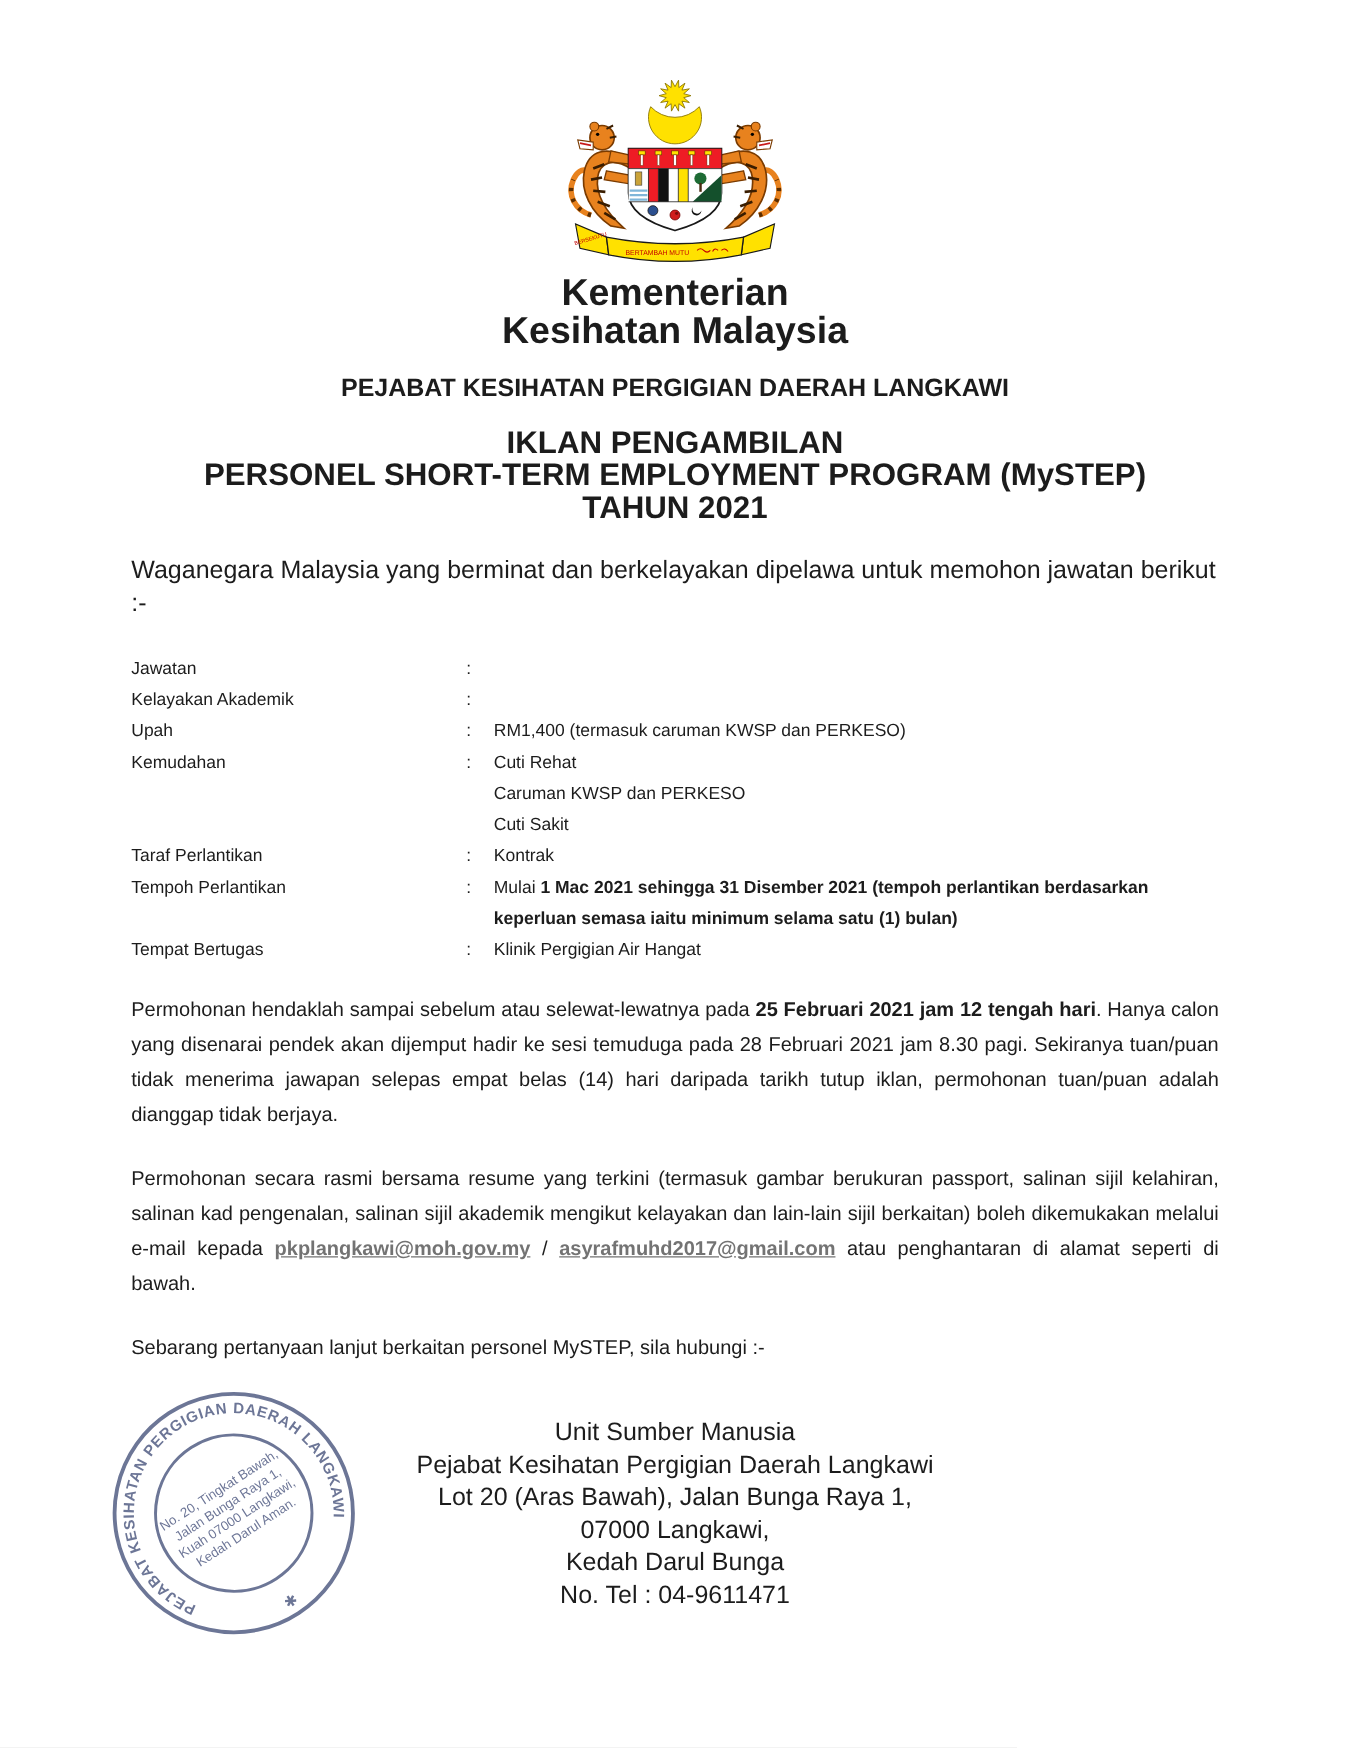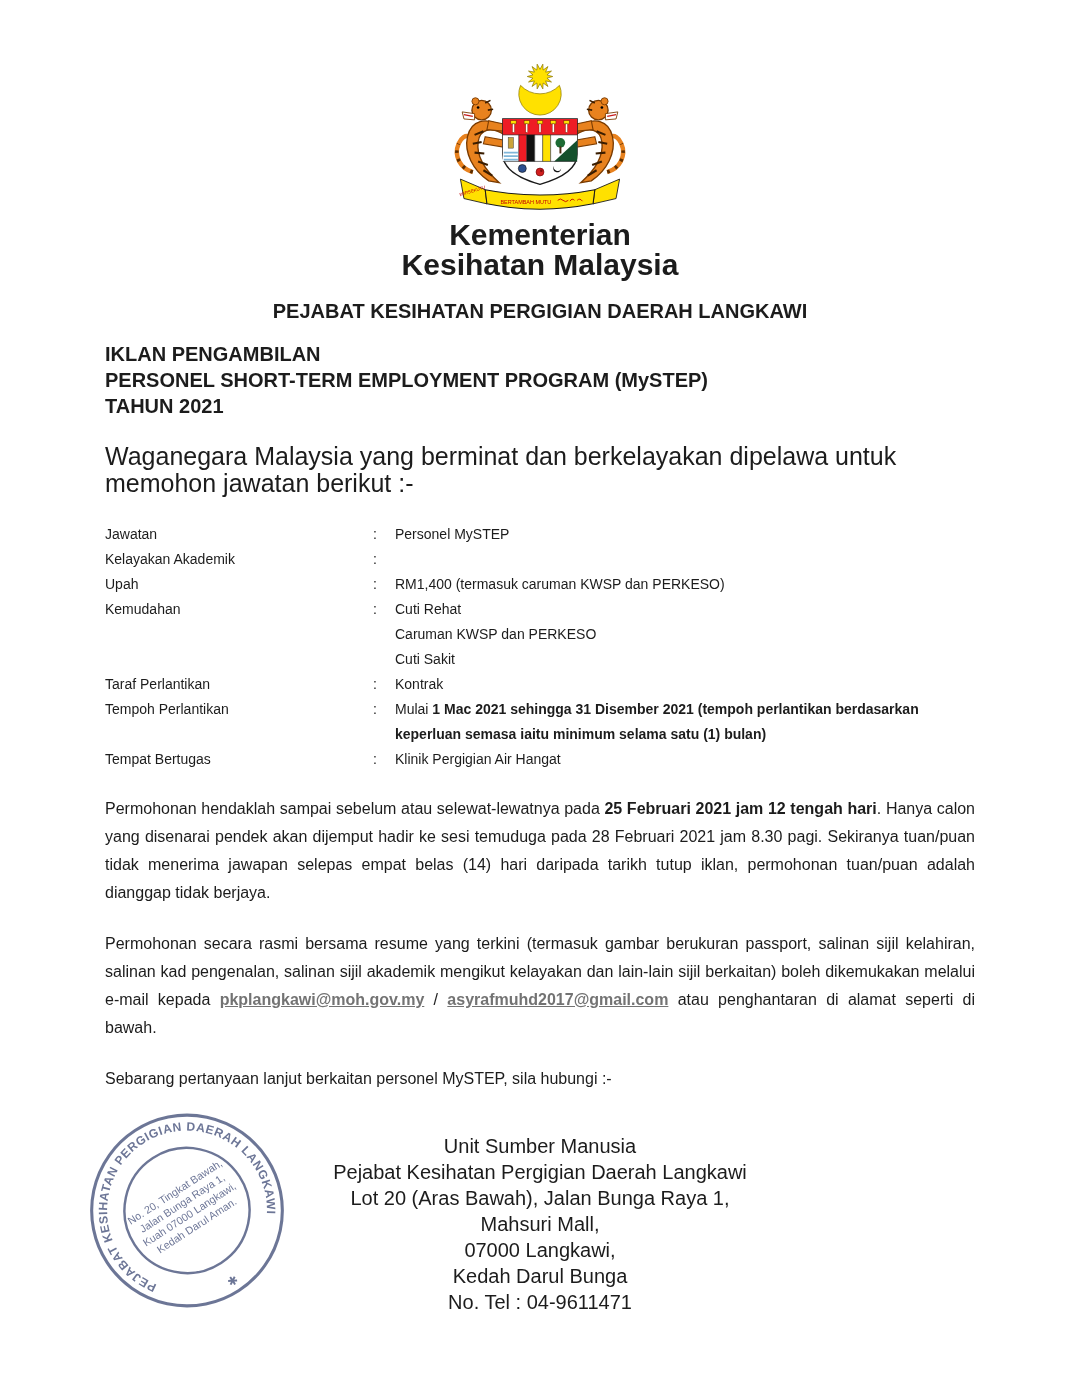--- a/index.html
+++ b/index.html
@@ -2,22 +2,22 @@
 <html><head>
 <meta charset="utf-8">
 <style>
   html,body{margin:0;padding:0;background:#e9e9e9;}
   .page{position:relative;width:1080px;height:1398px;margin:0 auto;background:#ffffff;
         font-family:"Liberation Sans",sans-serif;color:#1c1c1c;overflow:hidden;}
   .content{padding:0 105px;}
   .crest{display:block;margin:50px auto 0;}
   .ministry{text-align:center;font-weight:bold;font-size:30px;line-height:30px;margin-top:2px;}
   .office{text-align:center;font-weight:bold;font-size:20px;margin-top:20px;}
-  .adtitle{font-weight:bold;font-size:20px;line-height:26px;margin-top:18px;}
-  .intro{font-size:25px;line-height:27px;margin:24px 0 12px;}
+  .adtitle{text-align:center;font-weight:bold;font-size:25px;line-height:26px;margin-top:18px;}
+  .intro{font-size:20px;line-height:27px;margin:24px 0 12px;}
   .details{margin-top:25px;font-size:14px;line-height:25px;}
   .detail-row{display:grid;grid-template-columns:268px 22px 1fr;}
   .detail-colon{text-align:left;}
   .para{font-size:16px;line-height:28px;text-align:justify;margin:23px 0 0;}
   .para.no-justify{text-align:left;}
   .b{font-weight:bold;}
   .link{color:#737373;text-decoration:underline;cursor:pointer;font-weight:bold;}
   .contact{margin-top:40px;text-align:center;font-size:20px;line-height:26px;}
   .stamp{position:absolute;left:82px;top:1108px;width:210px;height:205px;opacity:.82;}
   .stamp text{font-family:"Liberation Sans",sans-serif;}
@@ -120,23 +120,20 @@
       <div>PERSONEL SHORT-TERM EMPLOYMENT PROGRAM (MySTEP)</div>
       <div>TAHUN 2021</div>
     </div>
 
     <p class="intro">Waganegara Malaysia yang berminat dan berkelayakan dipelawa untuk memohon jawatan berikut :-</p>
 
     <div class="details" id="details">
         <div class="detail-row">
           <div class="detail-label">Jawatan</div>
           <div class="detail-colon">:</div>
-          <div class="detail-value">
-            <div class="value-line"><span>Personel MySTEP</span></div>
-          </div>
         </div>
         <div class="detail-row">
           <div class="detail-label">Kelayakan Akademik</div>
           <div class="detail-colon">:</div>
         </div>
         <div class="detail-row">
           <div class="detail-label">Upah</div>
           <div class="detail-colon">:</div>
           <div class="detail-value">
             <div class="value-line"><span>RM1,400 (termasuk caruman KWSP dan PERKESO)</span></div>
@@ -177,21 +174,20 @@
     <div id="paragraphs">
         <p class="para"><span>Permohonan hendaklah sampai sebelum atau selewat-lewatnya pada </span><span class="b">25 Februari 2021 jam 12 tengah hari</span><span>. Hanya calon yang disenarai pendek akan dijemput hadir ke sesi temuduga pada 28 Februari 2021 jam 8.30 pagi. Sekiranya tuan/puan tidak menerima jawapan selepas empat belas (14) hari daripada tarikh tutup iklan, permohonan tuan/puan adalah dianggap tidak berjaya.</span></p>
         <p class="para"><span>Permohonan secara rasmi bersama resume yang terkini (termasuk gambar berukuran passport, salinan sijil kelahiran, salinan kad pengenalan, salinan sijil akademik mengikut kelayakan dan lain-lain sijil berkaitan) boleh dikemukakan melalui e-mail kepada </span><a class="link">pkplangkawi@moh.gov.my</a><span> / </span><a class="link">asyrafmuhd2017@gmail.com</a><span> atau penghantaran di alamat seperti di bawah.</span></p>
         <p class="para no-justify"><span>Sebarang pertanyaan lanjut berkaitan personel MySTEP, sila hubungi :-</span></p>
       </div>
 
     <div class="contact" id="contact">
         <div class="contact-line">Unit Sumber Manusia</div>
         <div class="contact-line">Pejabat Kesihatan Pergigian Daerah Langkawi</div>
         <div class="contact-line">Lot 20 (Aras Bawah), Jalan Bunga Raya 1,</div>
-        <div class="contact-line">Mahsuri Mall,</div>
         <div class="contact-line">07000 Langkawi,</div>
         <div class="contact-line">Kedah Darul Bunga</div>
         <div class="contact-line">No. Tel : 04-9611471</div>
       </div>
   </div>
 
   <svg class="stamp" viewBox="0 0 200 200">
     <g transform="rotate(-33 100 100)" fill="#4d5880">
       <circle cx="100" cy="100" r="93" fill="none" stroke="#4d5880" stroke-width="3"></circle>
       <circle cx="100" cy="100" r="61" fill="none" stroke="#4d5880" stroke-width="2.4"></circle>

